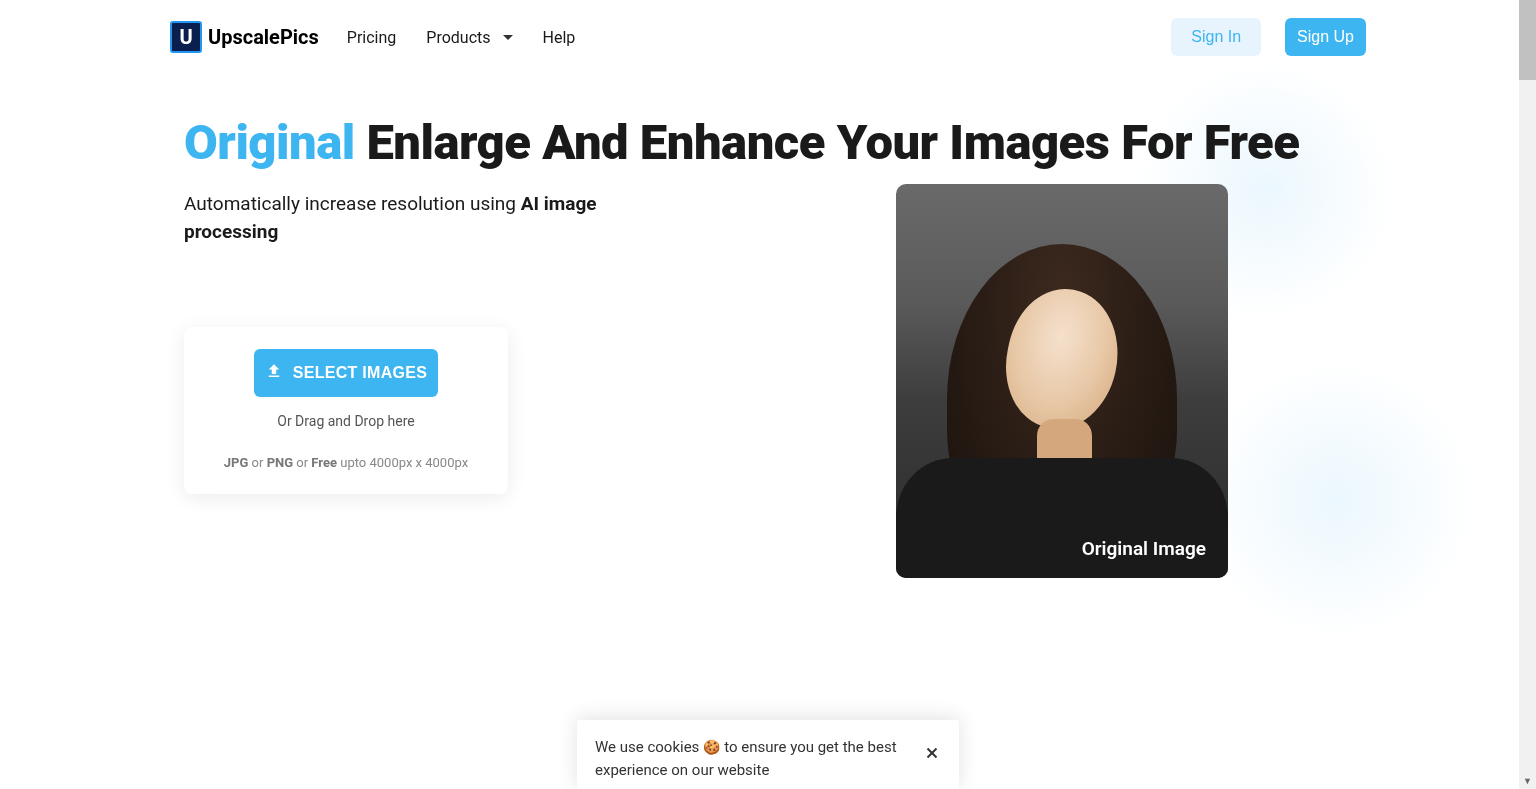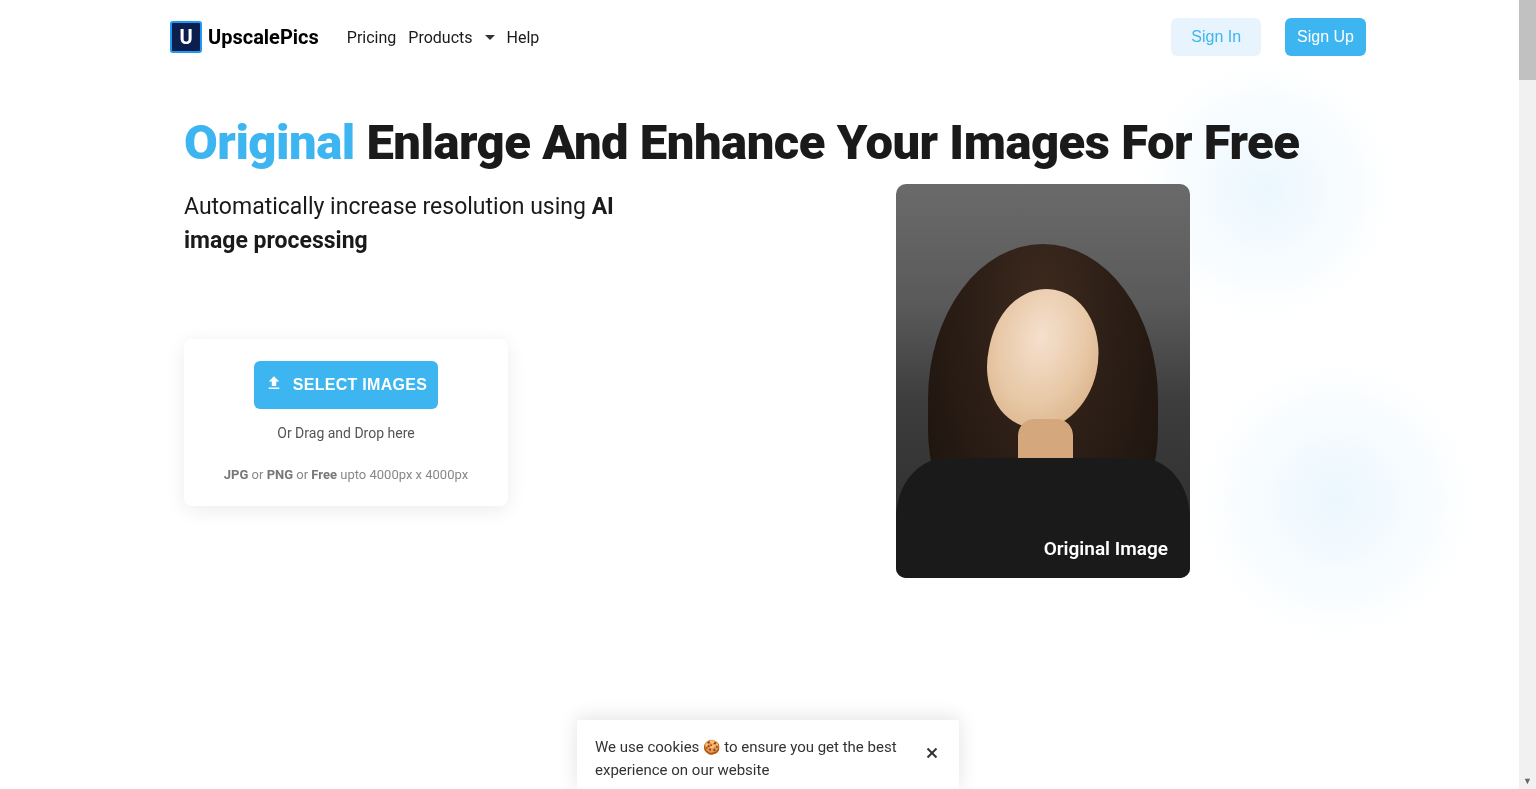--- a/index.html
+++ b/index.html
@@ -77,21 +77,21 @@
     }
     .logo-text {
       font-size: 20px;
       font-weight: 700;
       color: #000;
       text-align: center;
     }
     .nav {
       display: flex;
       align-items: center;
-      gap: 12px;
+      gap: 30px;
     }
     .nav-item {
       font-size: 16px;
       color: #1a1a1a;
       cursor: pointer;
       display: flex;
       align-items: center;
       gap: 10px;
     }
     .chevron-down {
@@ -165,21 +165,21 @@
       font-weight: 900;
       line-height: 1.18;
       color: #1a1a1a;
       margin-bottom: 18px;
       letter-spacing: -0.5px;
     }
     .hero-title .accent {
       color: #3db5f0;
     }
     .hero-subtitle {
-      font-size: 23px;
+      font-size: 19px;
       color: #1a1a1a;
       line-height: 1.5;
       max-width: 450px;
     }
     .hero-subtitle .bold {
       font-weight: 700;
     }
     
     .upload-box {
       margin-top: 80px;
@@ -221,21 +221,21 @@
       font-weight: 700;
       color: #777;
     }
     
     .hero-right {
       position: absolute;
       left: 896px;
       top: 110px;
     }
     .sample-image {
-      width: 294px;
+      width: 332px;
       height: 394px;
       border-radius: 10px;
       background: linear-gradient(180deg, #6a6a6a 0%, #5a5a5a 30%, #3d3d3d 55%, #2a2a2a 100%);
       position: relative;
       overflow: hidden;
     }
     .face-shape {
       position: absolute;
       top: 50px;
       left: 50%;

